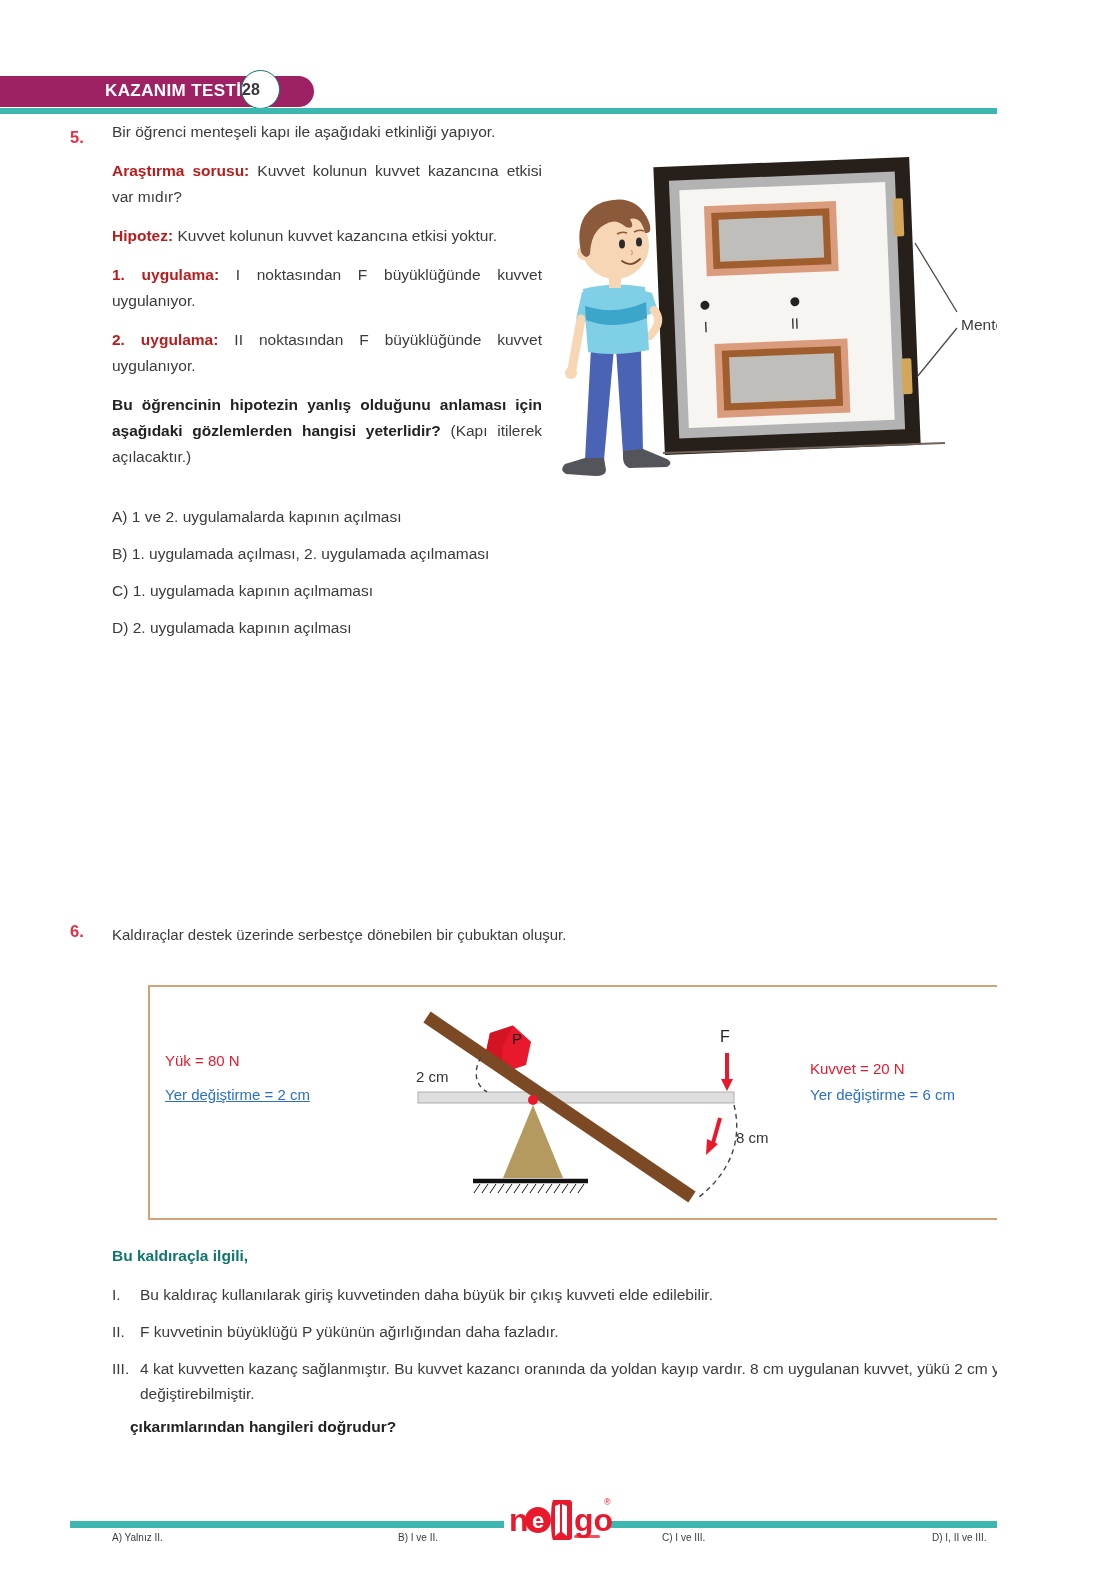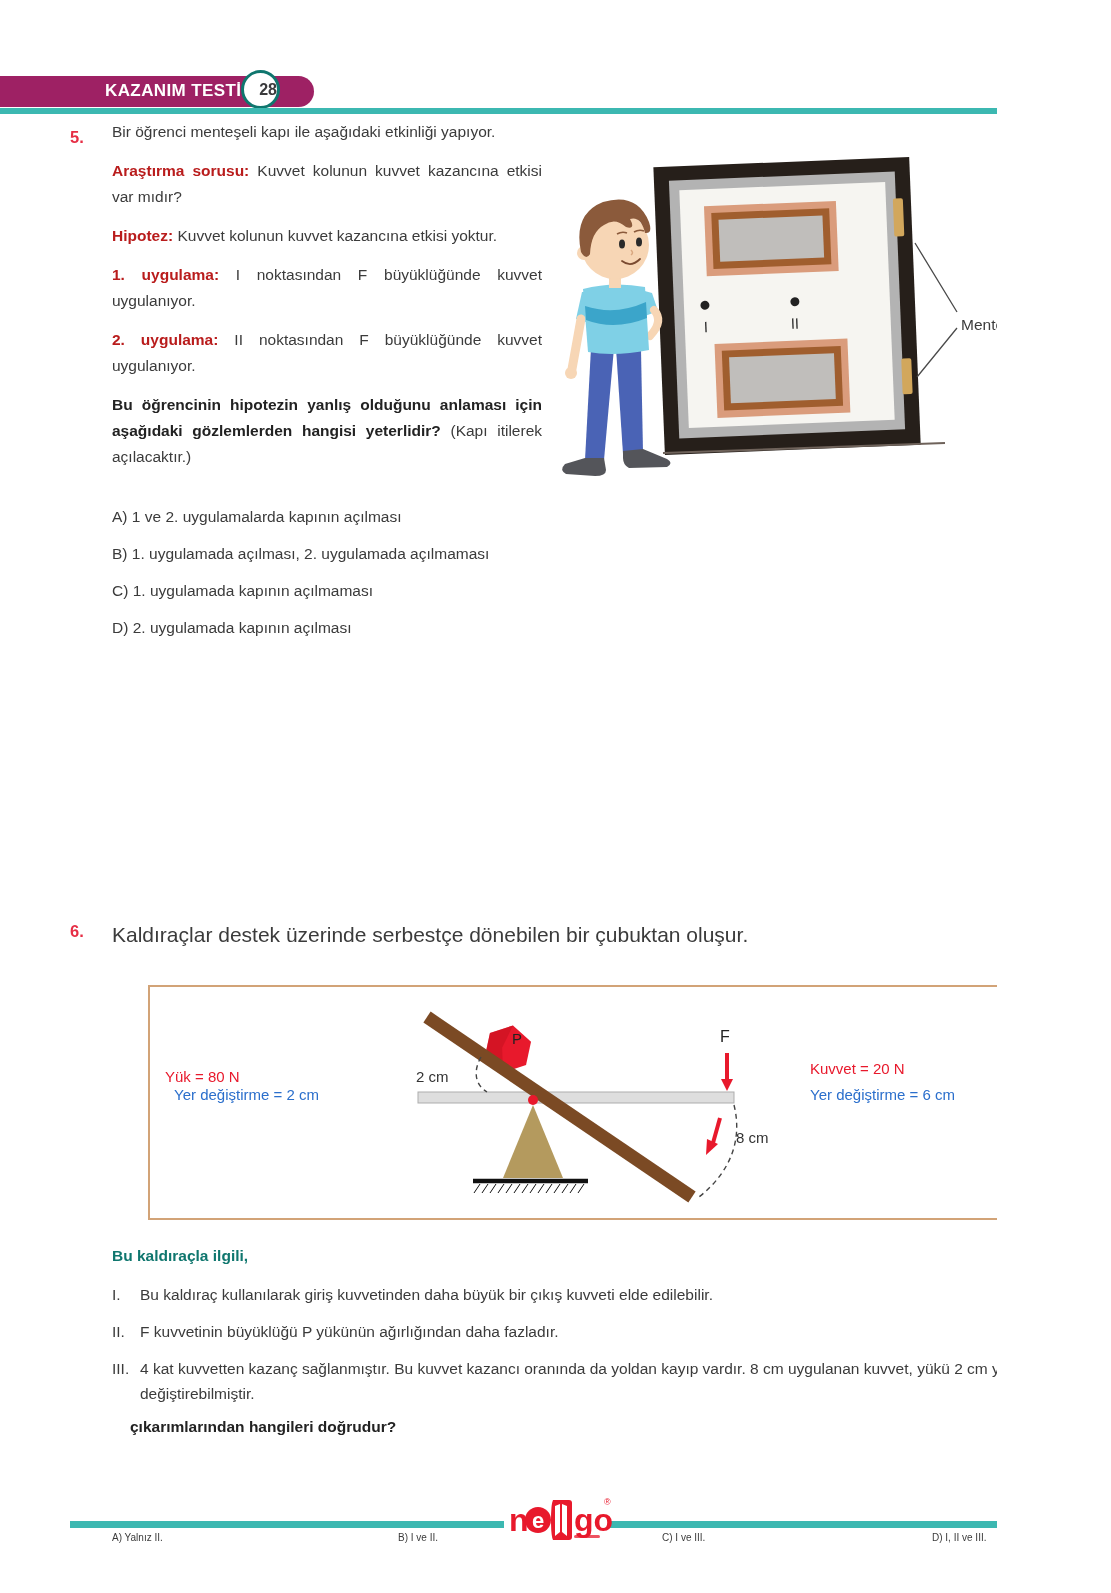--- a/index.html
+++ b/index.html
@@ -2,37 +2,37 @@
 <html><head>
 <meta charset="utf-8">
 <style>
   html,body { margin:0; padding:0; background:#ffffff; }
   body { width:1111px; height:1593px; position:relative; font-family:"Liberation Sans", sans-serif; color:#3b3b3b; }
   .page { position:absolute; left:0; top:0; width:997px; height:1593px; background:#fff; overflow:hidden; }
 
   
   .banner { position:absolute; left:0; top:76px; width:314px; height:31px; background:#9e2164; border-radius:0 17px 17px 0; }
   .banner-title { position:absolute; left:105px; top:81px; color:#ffffff; font-weight:bold; font-size:17px; letter-spacing:.4px; }
-  .banner-circle { position:absolute; left:241px; top:70px; width:39px; height:39px; border-radius:50%; background:#ffffff; border:3px solid #0f766e; display:flex; align-items:center; justify-content:flex-end; font-weight:bold; font-size:16px; color:#3a3a3c; box-sizing:border-box; }
+  .banner-circle { position:absolute; left:241px; top:70px; width:39px; height:39px; border-radius:50%; background:#ffffff; border:1px solid #0f766e; display:flex; align-items:center; justify-content:flex-start; font-weight:bold; font-size:16px; color:#3a3a3c; box-sizing:border-box; }
   .header-line { position:absolute; left:0; top:108px; width:1111px; height:6px; background:#3cb8b1; }
   .crop-mark { position:absolute; left:1100px; top:244px; width:11px; height:2px; background:#9a9a9a; }
 
   
   .qnum { position:absolute; font-weight:bold; font-size:16.5px; color:#e62e45; }
   .q5-body { position:absolute; left:112px; top:119px; width:430px; font-size:15.5px; line-height:26px; }
   .q5-body p { margin:0 0 13px 0; text-align:justify; }
   .q5-body p.intro { text-align:left; }
   .lead { font-weight:bold; color:#b91c1c; }
   .qbold { font-weight:bold; color:#222; }
   .qnote { font-weight:normal; color:#3b3b3b; }
 
   .q5-options { position:absolute; left:112px; top:505px; width:490px; font-size:15.5px; line-height:24px; }
   .q5-options .opt { margin-bottom:13px; }
 
-  .q6-intro { position:absolute; left:112px; top:922px; width:900px; font-size:21px; line-height:26px; }
+  .q6-intro { position:absolute; left:112px; top:922px; width:900px; font-size:15px; line-height:26px; }
 
   
   .lever-box { position:absolute; left:148px; top:985px; width:857px; height:235px; border:2px solid #d2a377; box-sizing:border-box; background:#ffffff; }
   .lever-box svg { position:absolute; left:0; top:0; }
   .dlabel { position:absolute; font-size:15px; line-height:20px; white-space:nowrap; }
   .dred { color:#e8192c; }
   .dblue { color:#2b6fcc; }
 
   .q6-lower { position:absolute; left:112px; top:1243px; width:935px; font-size:15.5px; line-height:25px; }
   .subhead { font-weight:bold; color:#0f766e; margin:0 0 14px 0; }
@@ -184,22 +184,22 @@
 
       <text x="570" y="55" font-size="16" fill="#222">F</text>
       <line x1="577" y1="66" x2="577" y2="94" stroke="#e8192c" stroke-width="4"></line>
       <polygon points="571,92 583,92 577,104" fill="#e8192c"></polygon>
 
       <path d="M 584 118 C 592 150 583 183 549 210" stroke="#444" stroke-width="1.4" stroke-dasharray="5 4" fill="none"></path>
       <line x1="570" y1="131" x2="563" y2="156" stroke="#e8192c" stroke-width="4"></line>
       <polygon points="557,152 568,157 556,168" fill="#e8192c"></polygon>
       <text x="586" y="156" font-size="15" fill="#333">8 cm</text>
     </svg>
-    <span class="dlabel dred" style="left:15px;  top:80px;">Yük = 80 N</span>
-    <span class="dlabel dblue" style="left:24px;  top:98px;">Yer değiştirme = 2 cm</span>
+    <span class="dlabel dred" style="left:15px;  top:64px;">Yük = 80 N</span>
+    <span class="dlabel dblue" style="left:15px;  top:98px;text-decoration:underline;">Yer değiştirme = 2 cm</span>
     <span class="dlabel dred" style="left:660px; top:72px;">Kuvvet = 20 N</span>
     <span class="dlabel dblue" style="left:660px; top:98px;">Yer değiştirme = 6 cm</span>
   </div>
 
   <div class="q6-lower">
     <p class="subhead">Bu kaldıraçla ilgili,</p>
     <div class="stmt">
       <span class="num">I.</span>
       <span class="txt">Bu kaldıraç kullanılarak giriş kuvvetinden daha büyük bir çıkış kuvveti elde edilebilir.</span>
     </div>

